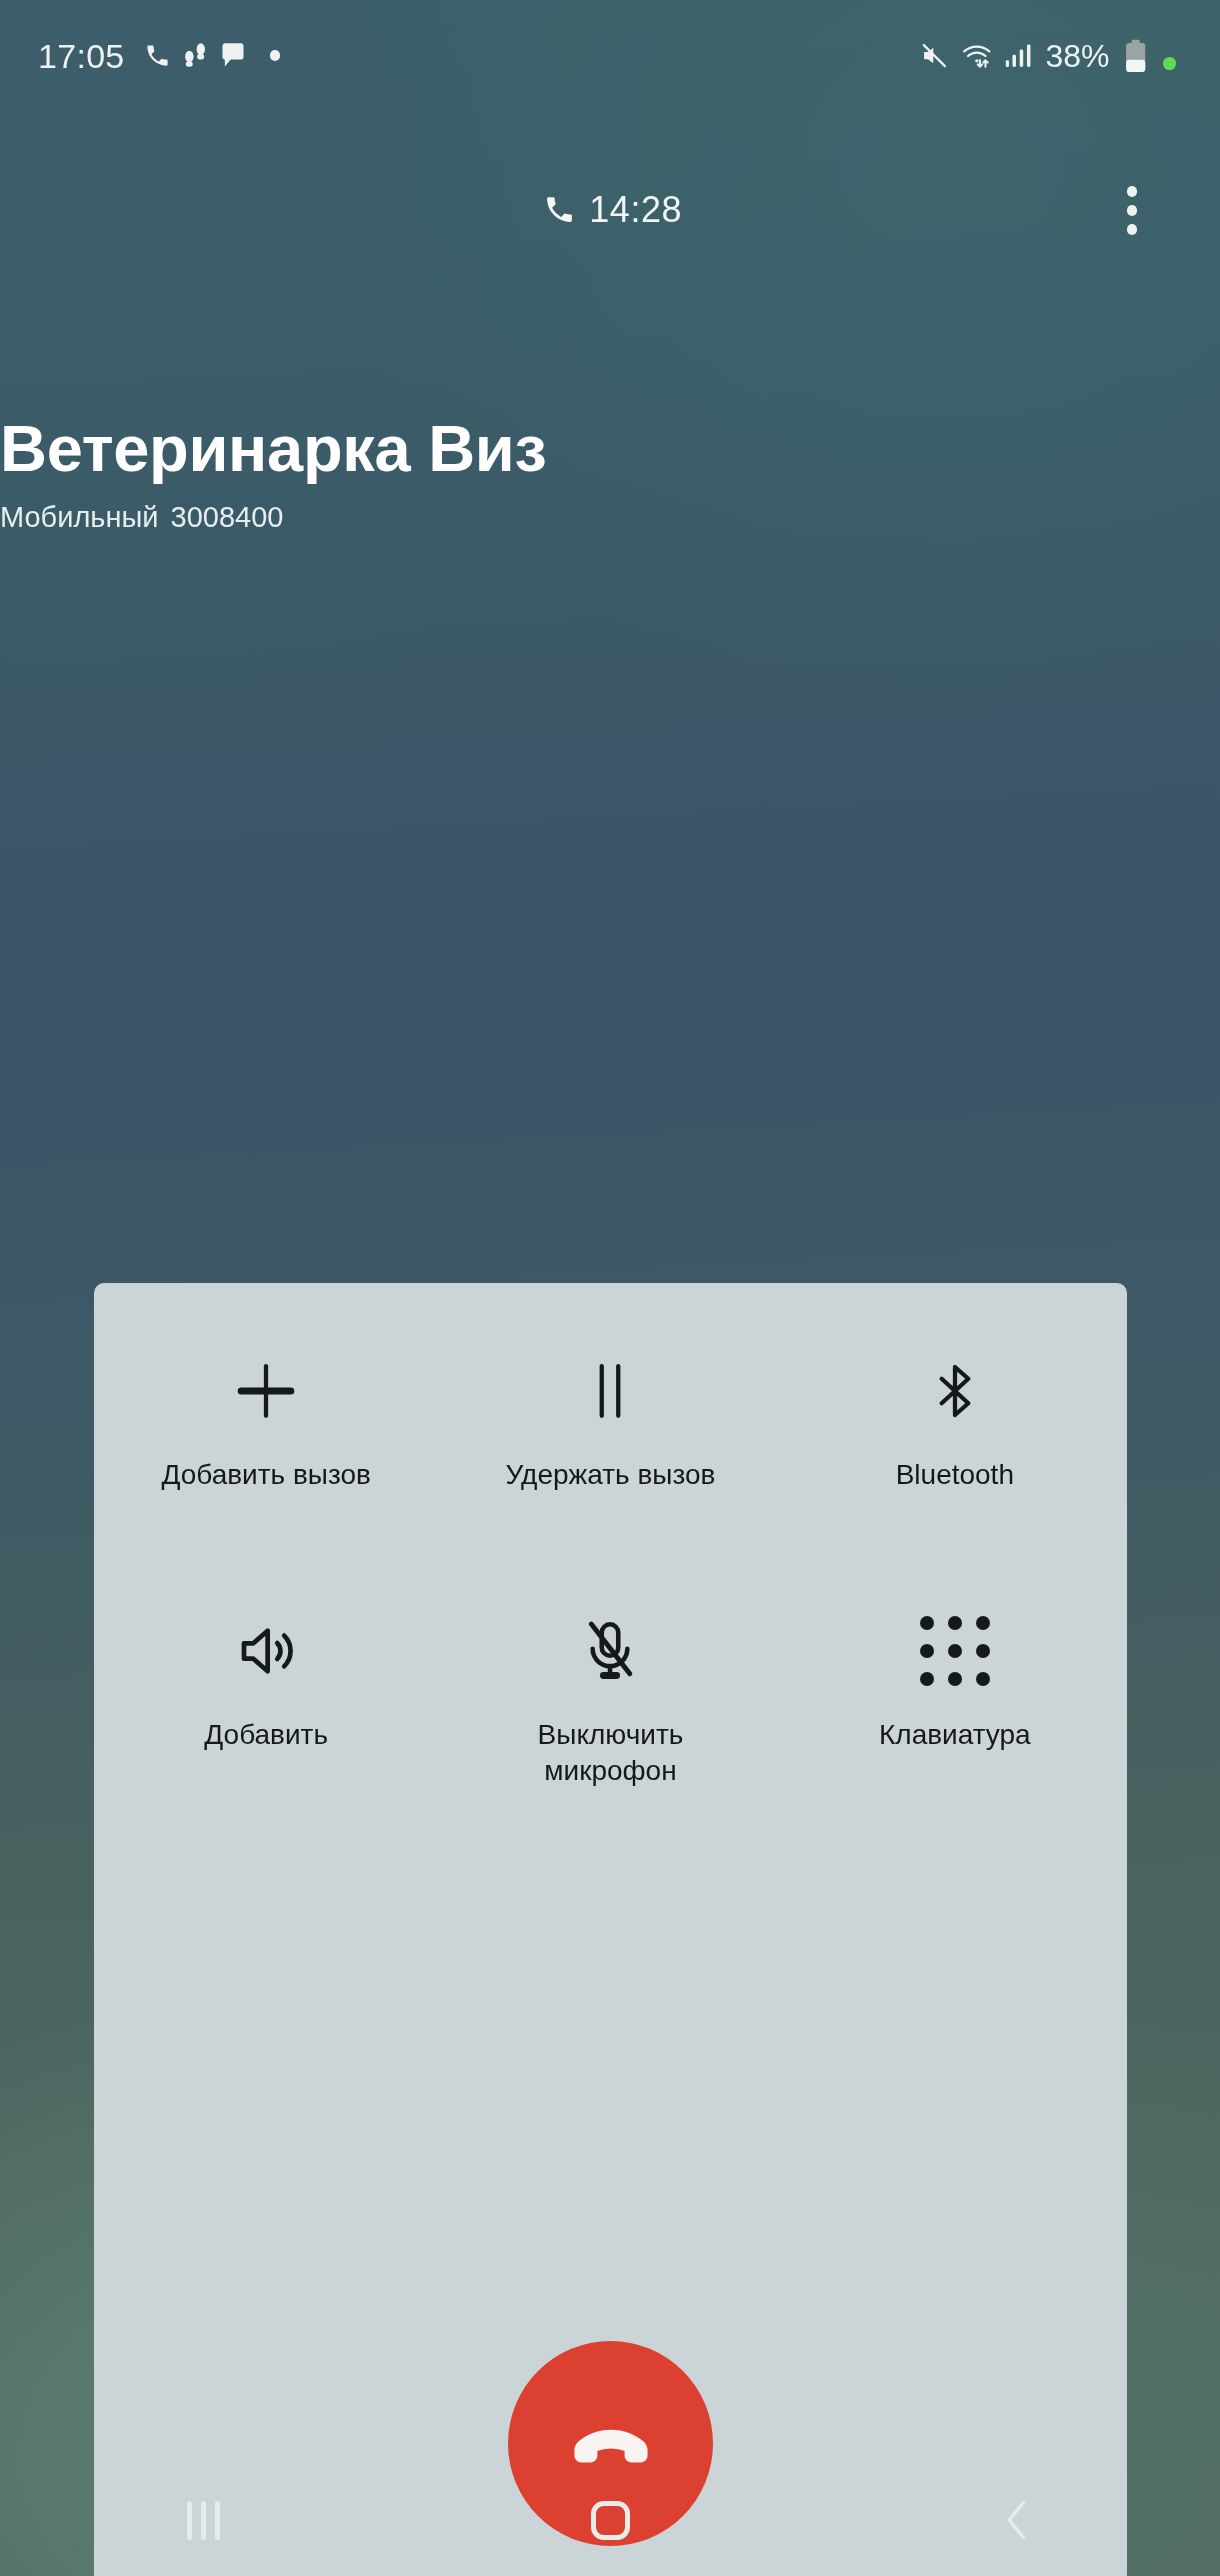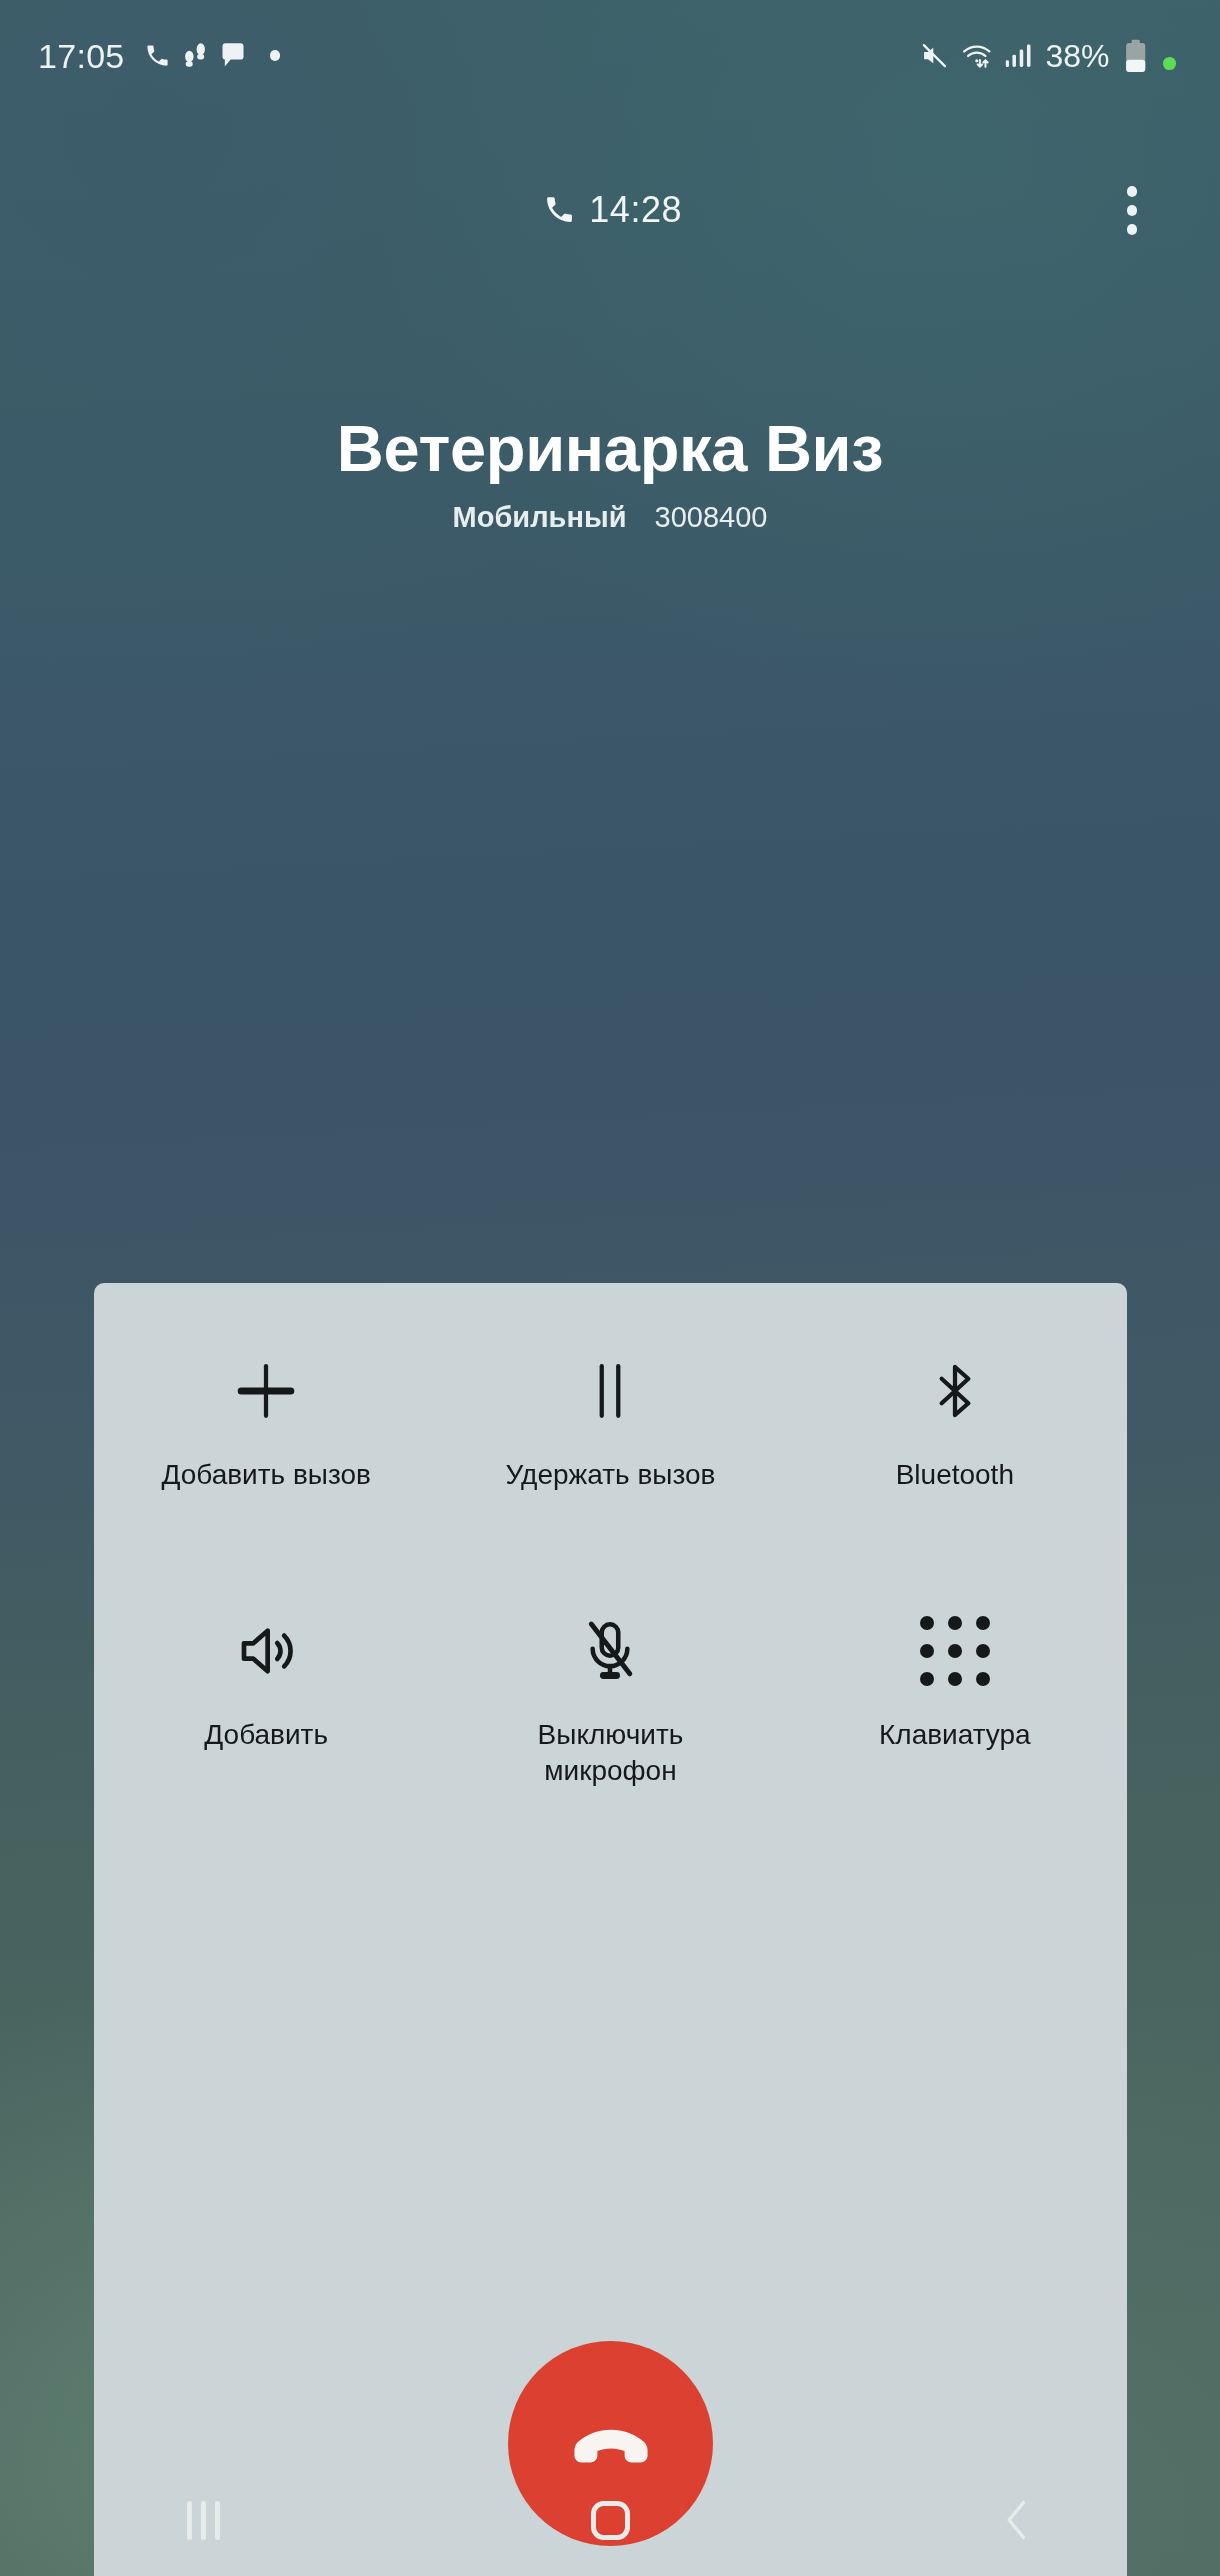--- a/index.html
+++ b/index.html
@@ -115,38 +115,38 @@
     width: 10.8px; height: 10.8px;
     border-radius: 50%;
     background: #eef2f2;
   }
 
   
   .contact-block {
     position: absolute;
     top: 413px;
     left: 0; right: 0;
-    text-align: center;
+    text-align: left;
   }
   .contact-name {
     color: #ffffff;
     font-size: 65px;
     font-weight: 700;
     letter-spacing: -0.3px;
     line-height: 1.1;
     margin: 0;
   }
   .contact-number {
     color: #e7eeee;
     font-size: 29px;
     font-weight: 400;
     margin-top: 18px;
     line-height: 1;
   }
-  .contact-number .lbl { margin-right: 28px; font-weight: bold; }
+  .contact-number .lbl { margin-right: 12px; }
 
   
   .panel {
     position: absolute;
     left: 94px;
     top: 1283px;
     width: 1033px;
     height: 1344px;
     background: #cbd4d7;
     border-radius: 10px;

